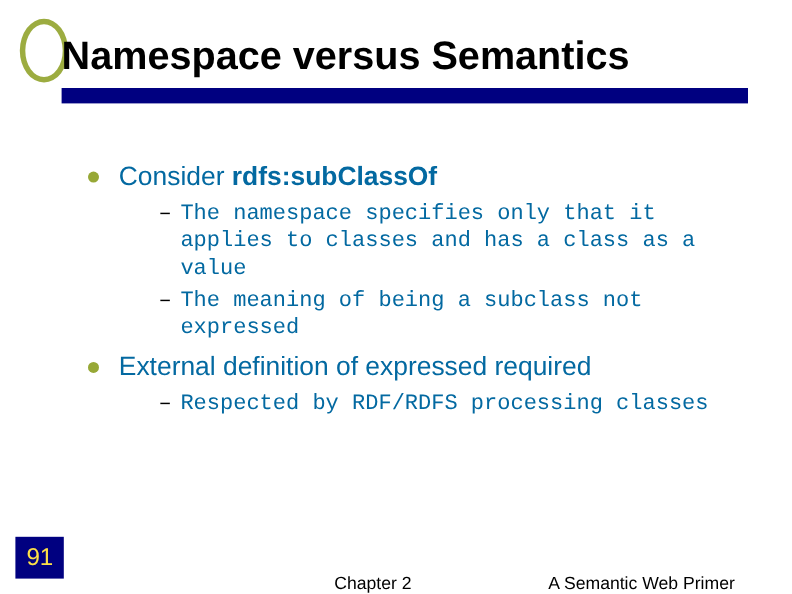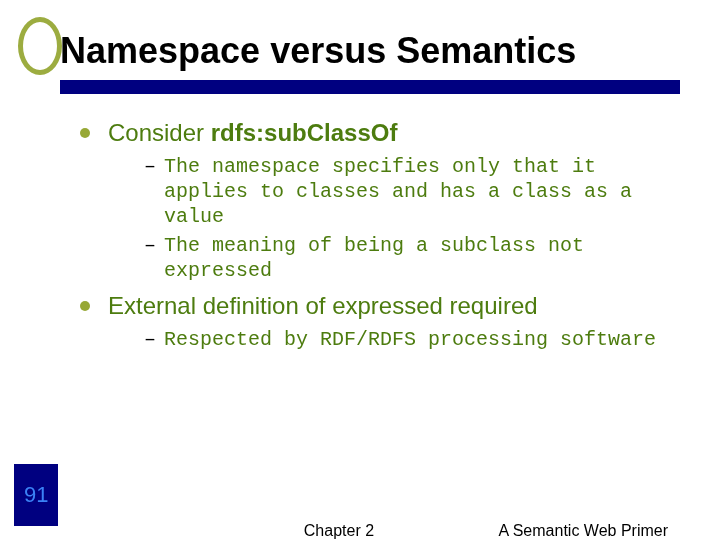--- a/index.html
+++ b/index.html
@@ -11,22 +11,23 @@
     position: relative;
     overflow: hidden;
   }
   .slide {
     width: 100%;
     height: 100%;
     position: relative;
     padding: 0;
   }
   .title-wrap {
-    padding: 30px 40px 0 60px;
+    padding: 30px 40px 0 36px;
     position: relative;
+    margin-left: 20px;
   }
   .title {
     font-size: 36px;
     font-weight: bold;
     color: #000;
     margin-bottom: 8px;
   }
   .title-underline {
     height: 14px;
     background: #000080;
@@ -38,21 +39,22 @@
     left: 18px;
     width: 44px;
     height: 58px;
     border: 5px solid #97a836;
     border-radius: 50%;
     background: transparent;
     opacity: 0.95;
   }
   .body {
     padding: 24px 40px 0 80px;
-    color: #4d7c0f;
+    color: #0369a1;
+    margin-top: 28px;
   }
   .l1 {
     list-style: none;
     margin-bottom: 6px;
   }
   .l1 > li {
     position: relative;
     padding-left: 28px;
     font-size: 24px;
     line-height: 1.25;
@@ -96,23 +98,23 @@
     left: 0;
     width: 100%;
     font-size: 16px;
     color: #000;
   }
   .page-badge {
     position: absolute;
     left: 14px;
     bottom: -4px;
     background: #000080;
-    color: #3b82f6;
+    color: #fde047;
     font-size: 22px;
-    padding: 18px 10px;
+    padding: 6px 10px;
   }
   .footer-center {
     position: absolute;
     left: 50%;
     transform: translateX(-80%);
   }
   .footer-right {
     position: absolute;
     right: 52px;
   }
@@ -133,21 +135,21 @@
       <li>
         <span>Consider </span><span class="bold">rdfs:subClassOf</span><span></span>
         <ul class="l2">
           <li>The namespace specifies only that it applies to classes and has a class as a value</li>
           <li>The meaning of being a subclass not expressed</li>
         </ul>
       </li>
       <li>
         <span> External definition of expressed required</span>
         <ul class="l2">
-          <li>Respected by RDF/RDFS processing software</li>
+          <li>Respected by RDF/RDFS processing classes</li>
         </ul>
       </li>
     </ul>
   </div>
 
   <div class="footer">
     <div class="page-badge">91</div>
     <div class="footer-center">Chapter 2</div>
     <div class="footer-right">A Semantic Web Primer</div>
   </div>

